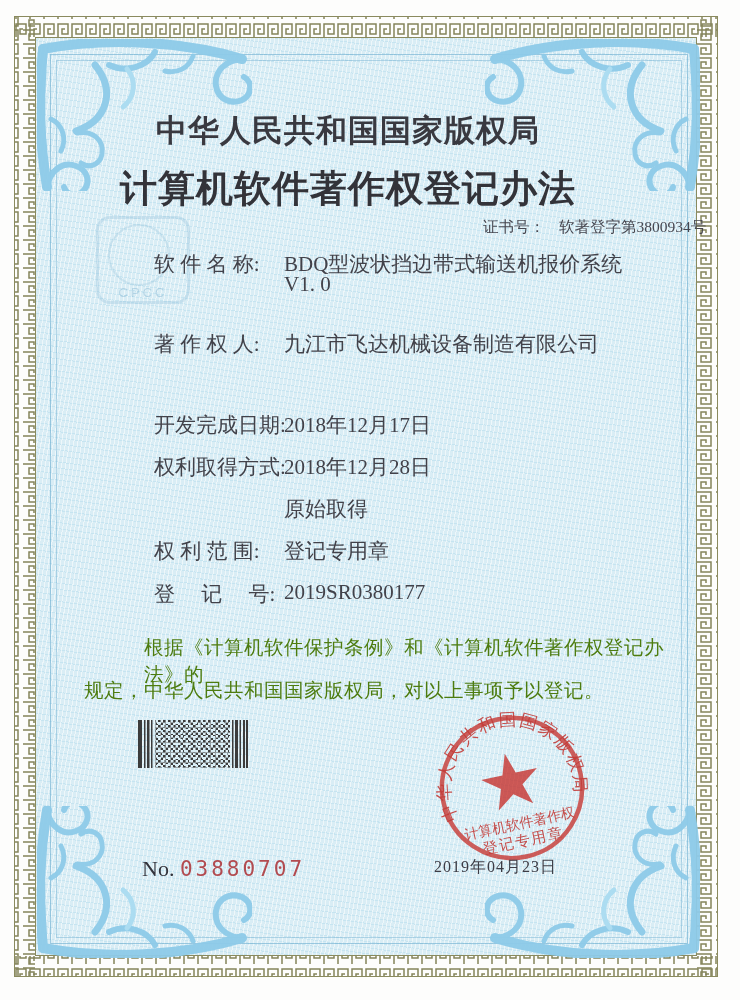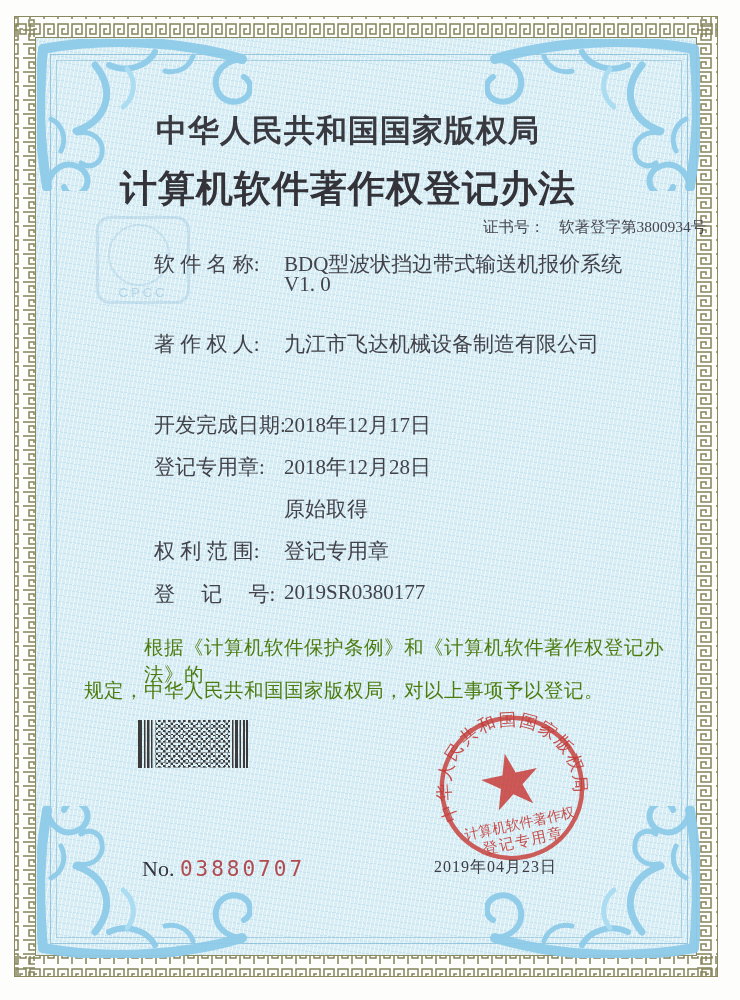--- a/index.html
+++ b/index.html
@@ -119,21 +119,21 @@
   </div>
   <div class="abs frow" style="top:330px">
     <span>著 作 权 人:</span>
     <span class="val">九江市飞达机械设备制造有限公司</span>
   </div>
   <div class="abs frow" style="top:411px">
     <span>开发完成日期:</span>
     <span class="val">2018年12月17日</span>
   </div>
   <div class="abs frow" style="top:453px">
-    <span>登记专用章:</span>
+    <span>权利取得方式:</span>
     <span class="val">2018年12月28日</span>
   </div>
   <div class="abs frow" style="top:495px">
     <span class="val">原始取得</span>
   </div>
   <div class="abs frow" style="top:537px">
     <span>权 利 范 围:</span>
     <span class="val">登记专用章</span>
   </div>
   <div class="abs frow" style="top:580px">

